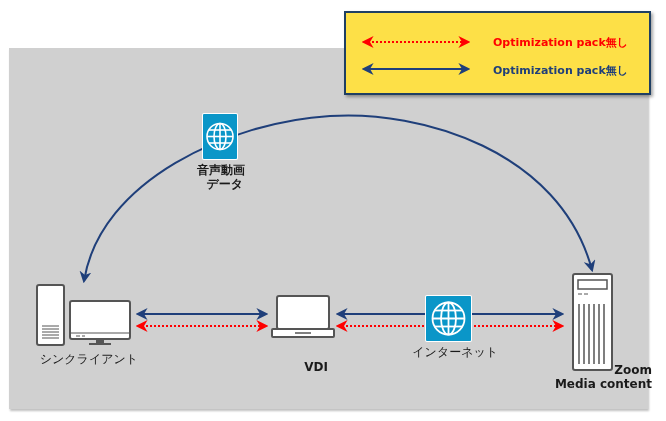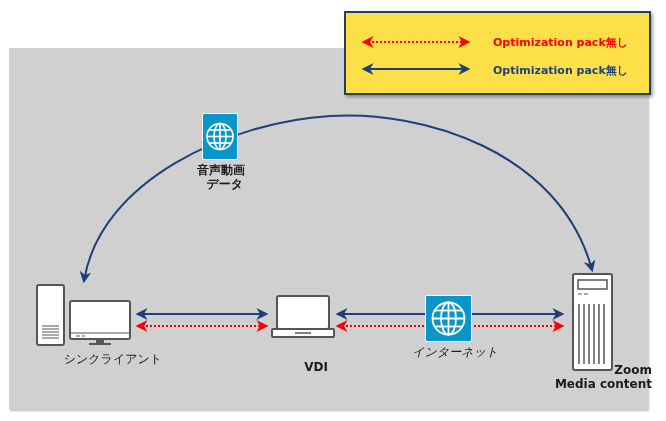--- a/index.html
+++ b/index.html
@@ -103,25 +103,25 @@
         <line x1="-14" y1="8" x2="14" y2="8"></line>
       </g>
     </g>
   </svg>
 
   <div class="node-label bold" style="left:197px; top:163px; width:46px;">
     <div>音声動画</div>
     <div>データ</div>
   </div>
 
-  <div class="node-label" style="left:28px; top:352px; width:110px;margin-left:24px;">シンクライアント</div>
+  <div class="node-label" style="left:28px; top:352px; width:110px;">シンクライアント</div>
 
   <div class="node-label bold" style="left:278px; top:360px; width:50px;">VDI</div>
 
-  <div class="node-label" style="left:398px; top:345px; width:100px;font-style:italic;">インターネット</div>
+  <div class="node-label" style="left:398px; top:345px; width:100px;">インターネット</div>
 
   <div class="node-label bold" style="left:532px; top:363px; width:120px;">
     <div>Zoom</div>
     <div>Media content</div>
   </div>
 
   <div class="legend">
     <svg width="307" height="84" viewBox="0 0 307 84">
       <line x1="18" y1="29" x2="122" y2="29" stroke="#ff0000" stroke-width="2" stroke-dasharray="2,2" marker-start="url(#arrRed)" marker-end="url(#arrRed)"></line>
       <line x1="18" y1="56" x2="122" y2="56" stroke="#1f3f7a" stroke-width="2" marker-start="url(#arrBlue)" marker-end="url(#arrBlue)"></line>

